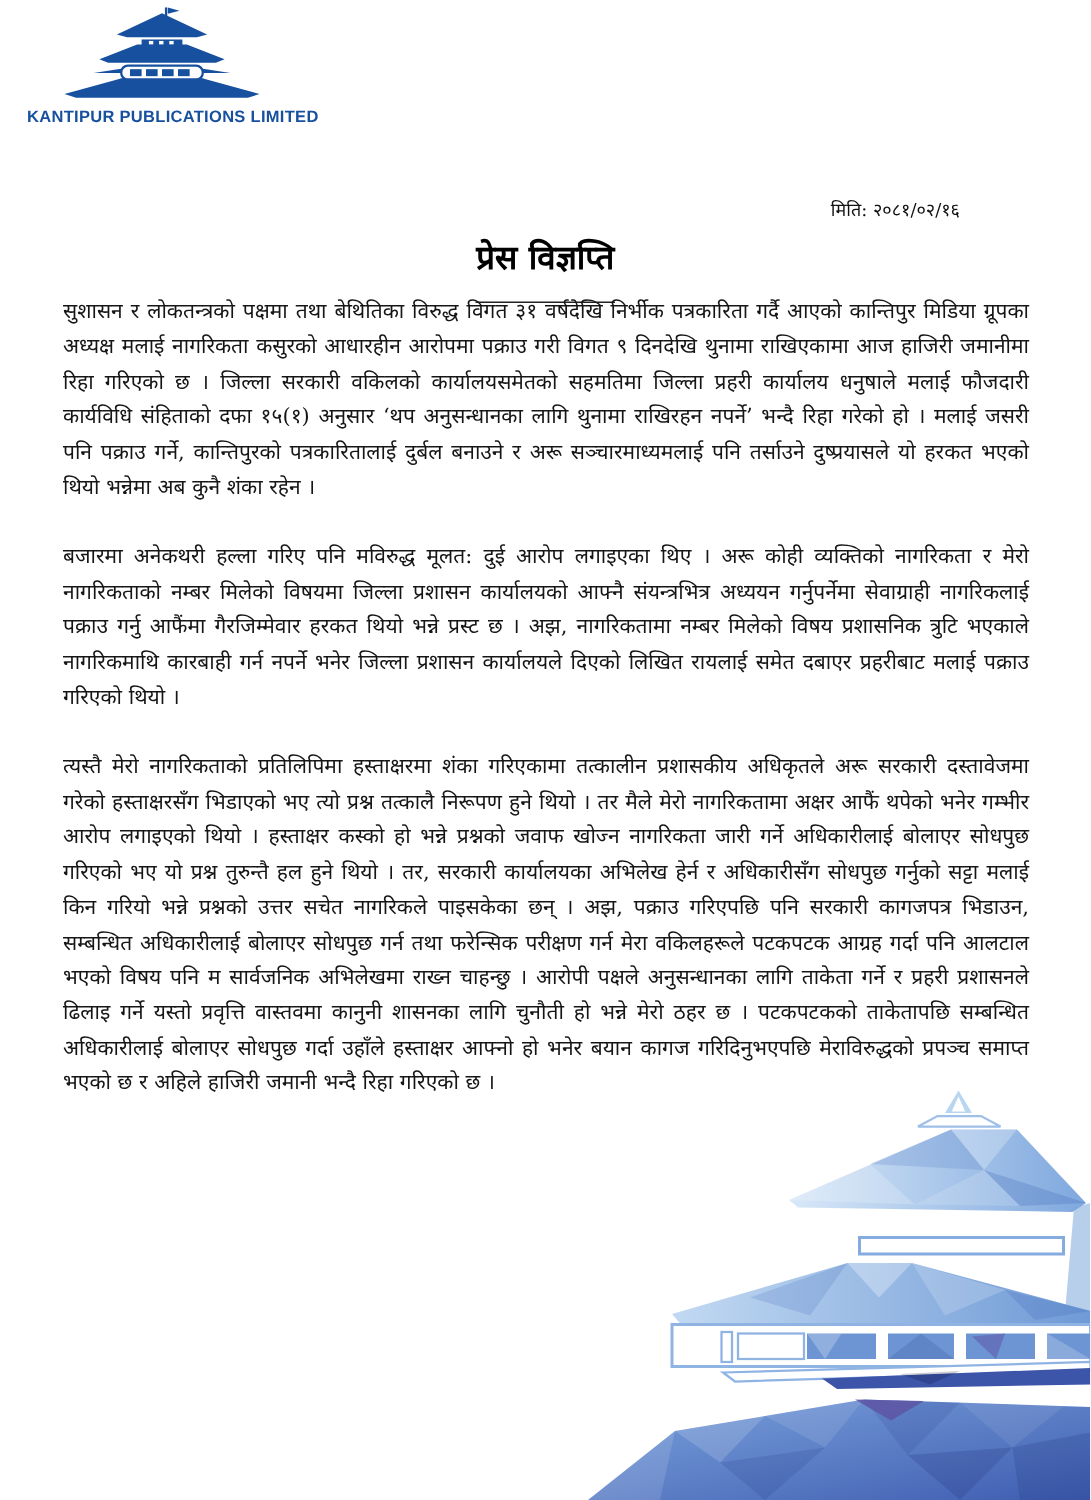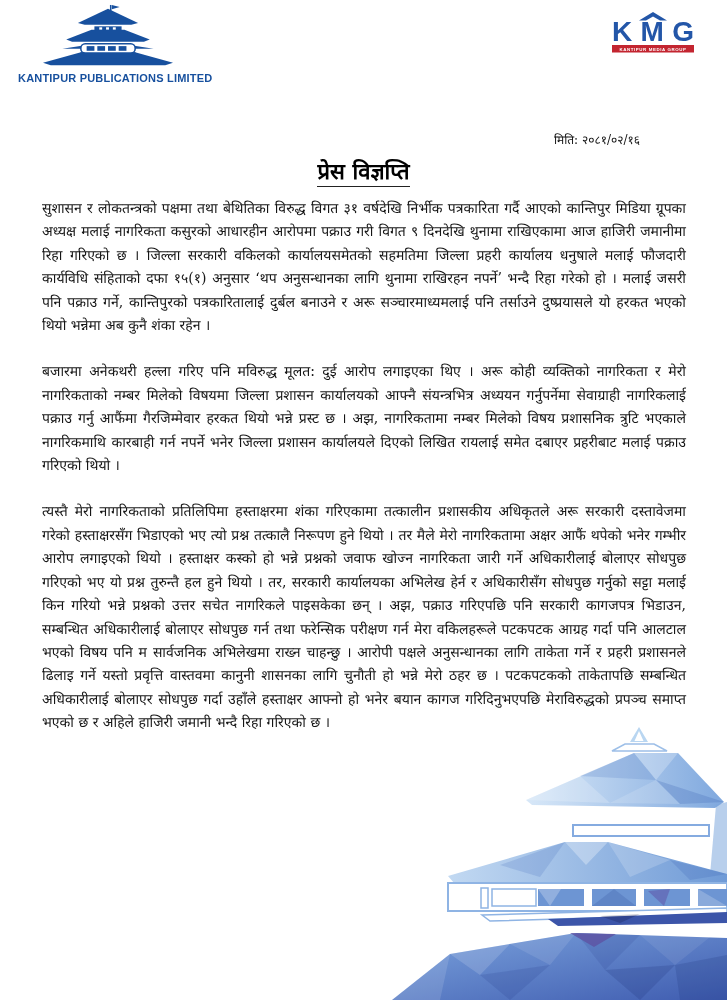--- a/index.html
+++ b/index.html
@@ -33,21 +33,21 @@
     font-size:12px;color:#111;
   }
   
   .doc-title{
     position:absolute;top:155px;left:0;right:0;
     margin:0;text-align:center;
     font-size:22px;font-weight:bold;color:#000;
   }
   .doc-title span{
     border-bottom:1.5px solid #222;
-    padding-bottom:2px;
+    padding-bottom:16px;
   }
   
   .body-text{
     position:absolute;top:197px;left:42px;right:41px;
     z-index:2;
     font-size:14px;line-height:23.4px;
     color:#151515;
     text-align:justify;
   }
   .body-text p{margin:0 0 23px 0;}
@@ -91,29 +91,20 @@
       <g fill="#17509e">
         <rect x="53" y="43.4" width="8" height="4.8"></rect>
         <rect x="64" y="43.4" width="8" height="4.8"></rect>
         <rect x="75" y="43.4" width="8" height="4.8"></rect>
         <rect x="86" y="43.4" width="8" height="4.8"></rect>
       </g>
     </svg>
     <div class="kp-logo-text">KANTIPUR PUBLICATIONS LIMITED</div>
   </div>
 
-  <div class="kmg-logo">
-    <svg width="86" height="42" viewBox="0 0 86 42">
-
-      <polygon points="43,0 29,8.5 36,8.5 43,4.5 50,8.5 57,8.5" fill="#2356a8"></polygon>
-      <text x="43" y="29" text-anchor="middle" textLength="82" font-family="Liberation Sans, sans-serif" font-weight="bold" font-size="28" fill="#2356a8">KMG</text>
-      <rect x="2" y="33" width="82" height="7.5" fill="#c32530"></rect>
-      <text x="43" y="38.5" text-anchor="middle" font-family="Liberation Sans, sans-serif" font-weight="bold" font-size="4.4" letter-spacing="0.6" fill="#ffffff">KANTIPUR MEDIA GROUP</text>
-    </svg>
-  </div>
 
   <div class="date-line">मिति: २०८१/०२/१६</div>
 
   <h1 class="doc-title">
     <span>प्रेस विज्ञप्ति</span>
   </h1>
 
   <div class="body-text">
     <p>सुशासन र लोकतन्त्रको पक्षमा तथा बेथितिका विरुद्ध विगत ३१ वर्षदेखि निर्भीक पत्रकारिता गर्दै आएको कान्तिपुर मिडिया ग्रूपका अध्यक्ष मलाई नागरिकता कसुरको आधारहीन आरोपमा पक्राउ गरी विगत ९ दिनदेखि थुनामा राखिएकामा आज हाजिरी जमानीमा रिहा गरिएको छ । जिल्ला सरकारी वकिलको कार्यालयसमेतको सहमतिमा जिल्ला प्रहरी कार्यालय धनुषाले मलाई फौजदारी कार्यविधि संहिताको दफा १५(१) अनुसार ‘थप अनुसन्धानका लागि थुनामा राखिरहन नपर्ने’ भन्दै रिहा गरेको हो । मलाई जसरी पनि पक्राउ गर्ने, कान्तिपुरको पत्रकारितालाई दुर्बल बनाउने र अरू सञ्चारमाध्यमलाई पनि तर्साउने दुष्प्रयासले यो हरकत भएको थियो भन्नेमा अब कुनै शंका रहेन ।</p>
     <p>बजारमा अनेकथरी हल्ला गरिए पनि मविरुद्ध मूलत: दुई आरोप लगाइएका थिए । अरू कोही व्यक्तिको नागरिकता र मेरो नागरिकताको नम्बर मिलेको विषयमा जिल्ला प्रशासन कार्यालयको आफ्नै संयन्त्रभित्र अध्ययन गर्नुपर्नेमा सेवाग्राही नागरिकलाई पक्राउ गर्नु आफैंमा गैरजिम्मेवार हरकत थियो भन्ने प्रस्ट छ । अझ, नागरिकतामा नम्बर मिलेको विषय प्रशासनिक त्रुटि भएकाले नागरिकमाथि कारबाही गर्न नपर्ने भनेर जिल्ला प्रशासन कार्यालयले दिएको लिखित रायलाई समेत दबाएर प्रहरीबाट मलाई पक्राउ गरिएको थियो ।</p>

